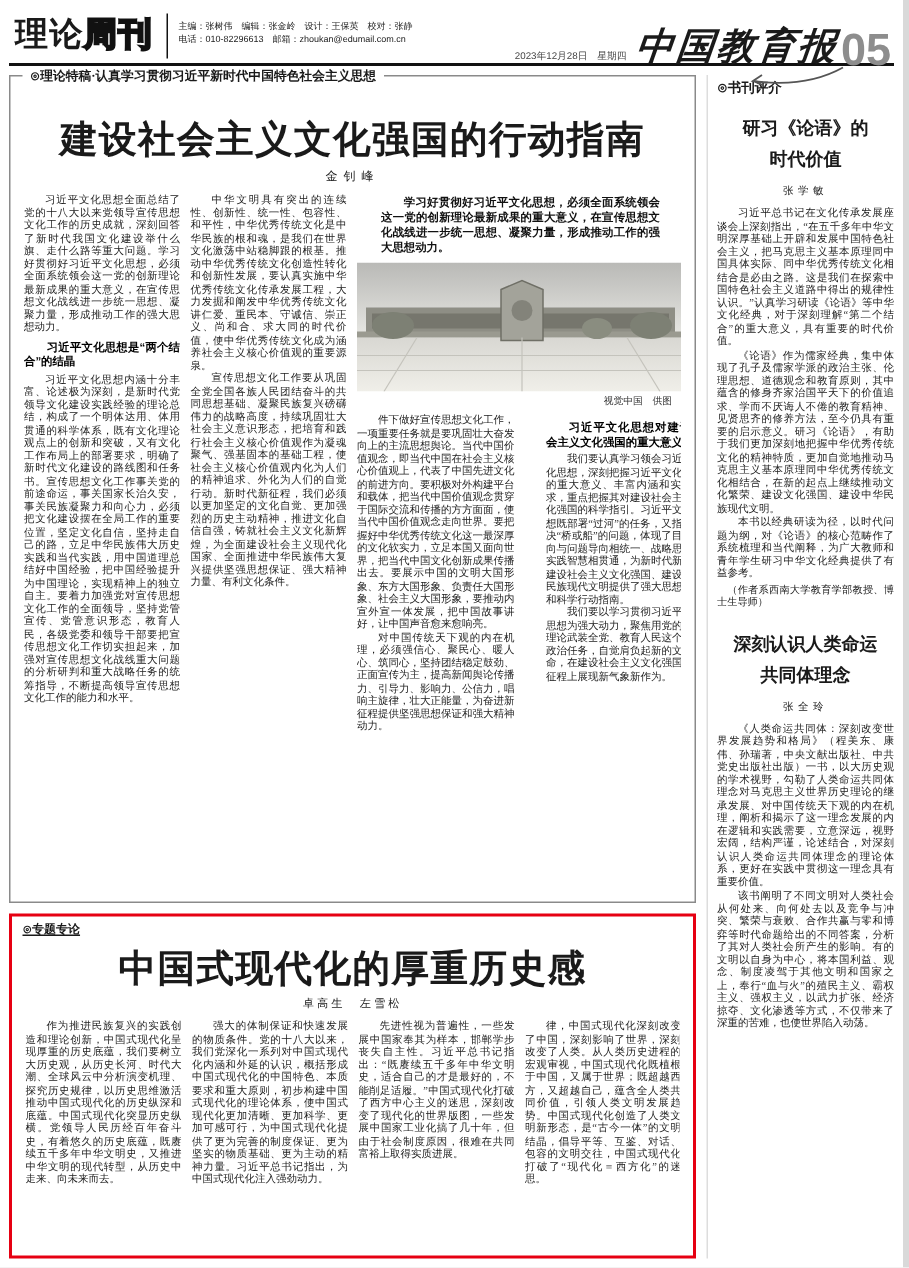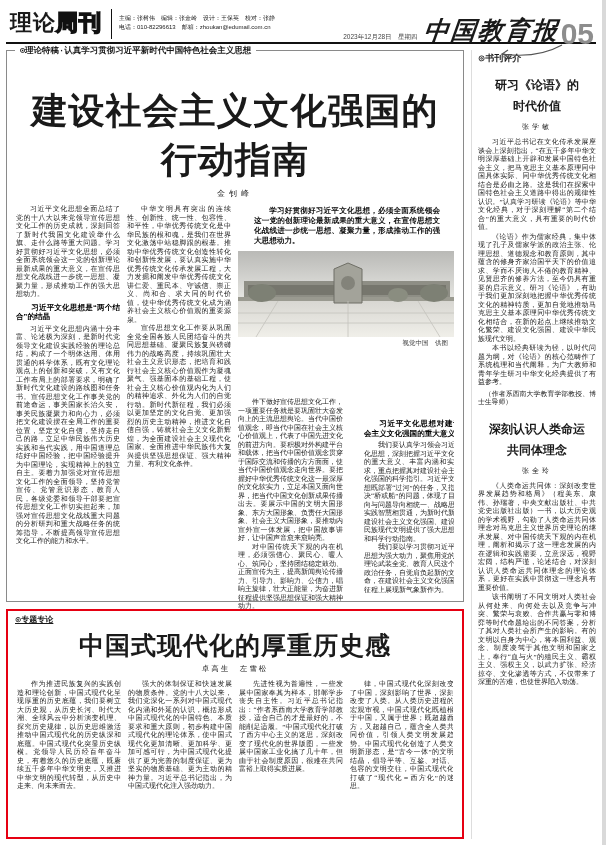--- a/index.html
+++ b/index.html
@@ -24,35 +24,35 @@
   .header-rule { height:2px; background:#111; margin:2px 6px 0 6px; }
 
   
   .content { display:flex; padding:6px 6px 0 6px; height:795px; }
   .left-zone { width:458px; display:flex; flex-direction:column; }
   .right-zone { flex:1; margin-left:7px; padding-left:6px; border-left:1px solid #ddd; overflow:hidden; }
 
   
   .main-article { position:relative; border:1px solid #8a8a8a; height:552px; padding:10px 9px 4px; }
   .eyebrow { position:absolute; top:-6px; left:8px; background:#fff; padding:0 5px;
-             font-family:Liberation Mono, monospace; font-weight:bold; font-size:8.5px; }
+             font-family:Liberation Serif, serif; font-weight:bold; font-size:8.5px; }
   .main-title { text-align:center; font-family:"Liberation Sans","DejaVu Sans",sans-serif;
-                font-weight:bold; font-size:36px; letter-spacing:1px; margin:26px 0 3px; }
+                font-weight:bold; font-size:25px; letter-spacing:1px; margin:15px 0 3px; }
   .byline { text-align:center; font-size:8px; letter-spacing:4px; margin-bottom:6px; }
   .mcols { display:flex; gap:7px; height:452px; overflow:hidden; }
   .mcol { width:104px; flex:none; }
   .right-block { width:218px; flex:none; display:flex; flex-direction:column; }
   p.body, .bodytext { font-size:7px; line-height:8.5px; text-align:justify; text-indent:2em; color:#1c1c1c; }
   .subhead { font-family:"Liberation Sans",sans-serif; font-weight:bold; font-size:7.6px; line-height:9.5px;
              text-align:justify; text-indent:2em; margin:4px 0 3px; color:#000; }
   .pullquote { font-weight:bold; font-size:7.6px; line-height:10px; text-align:justify; text-indent:2em;
                padding:1px 16px 5px; color:#111; }
   .photo { width:100%; height:86px; display:block; }
   .photo-caption { font-size:6.5px; text-align:right; padding:2px 8px 4px; color:#333; }
-  .below-photo { display:flex; gap:21px; flex:1; overflow:hidden;align-items:center; }
+  .below-photo { display:flex; gap:21px; flex:1; overflow:hidden; }
   .bcol { width:105px; flex:none; }
 
   
   .special-article { position:relative; border:2px solid #e60012; margin-top:7px; flex:1;
                      padding:14px 9px 4px; overflow:hidden; }
   .sp-label { position:absolute; top:3px; left:7px; font-family:"Liberation Sans",sans-serif;
               font-weight:bold; font-size:8px; text-decoration:underline; }
   .sp-title { text-align:center; font-family:"Liberation Sans","DejaVu Sans",sans-serif; font-weight:bold;
               font-size:25px; letter-spacing:1px; margin:4px 0 2px; }
   .sp-byline { text-align:center; font-size:7.5px; letter-spacing:2px; margin-bottom:6px; }
@@ -160,21 +160,21 @@
         <h2 class="sp-title">中国式现代化的厚重历史感</h2>
         <div class="sp-byline">卓高生　左雪松</div>
         <div class="spcols">
           <div class="spcol">
               <p class="body">作为推进民族复兴的实践创造和理论创新，中国式现代化呈现厚重的历史底蕴，我们要树立大历史观，从历史长河、时代大潮、全球风云中分析演变机理、探究历史规律，以历史思维激活推动中国式现代化的历史纵深和底蕴。中国式现代化突显历史纵横。党领导人民历经百年奋斗史，有着悠久的历史底蕴，既赓续五千多年中华文明史，又推进中华文明的现代转型，从历史中走来、向未来而去。</p>
             </div>
           <div class="spcol">
               <p class="body">强大的体制保证和快速发展的物质条件。党的十八大以来，我们党深化一系列对中国式现代化内涵和外延的认识，概括形成中国式现代化的中国特色、本质要求和重大原则，初步构建中国式现代化的理论体系，使中国式现代化更加清晰、更加科学、更加可感可行，为中国式现代化提供了更为完善的制度保证、更为坚实的物质基础、更为主动的精神力量。习近平总书记指出，为中国式现代化注入强劲动力。</p>
             </div>
           <div class="spcol">
-              <p class="body">先进性视为普遍性，一些发展中国家奉其为样本，邯郸学步丧失自主性。习近平总书记指出：“作者系西南大学教育学部教授，适合自己的才是最好的，不能削足适履。”中国式现代化打破了西方中心主义的迷思，深刻改变了现代化的世界版图，一些发展中国家工业化搞了几十年，但由于社会制度原因，很难在共同富裕上取得实质进展。</p>
+              <p class="body">先进性视为普遍性，一些发展中国家奉其为样本，邯郸学步丧失自主性。习近平总书记指出：“既赓续五千多年中华文明史，适合自己的才是最好的，不能削足适履。”中国式现代化打破了西方中心主义的迷思，深刻改变了现代化的世界版图，一些发展中国家工业化搞了几十年，但由于社会制度原因，很难在共同富裕上取得实质进展。</p>
             </div>
           <div class="spcol">
               <p class="body">律，中国式现代化深刻改变了中国，深刻影响了世界，深刻改变了人类。从人类历史进程的宏观审视，中国式现代化既植根于中国，又属于世界；既超越西方，又超越自己，蕴含全人类共同价值，引领人类文明发展趋势。中国式现代化创造了人类文明新形态，是“古今一体”的文明结晶，倡导平等、互鉴、对话、包容的文明交往，中国式现代化打破了“现代化＝西方化”的迷思。</p>
             </div>
         </div>
       </section>
     </div>
 
     <aside class="right-zone rr">
       <div class="rr-label">⊙书刊评介</div>

